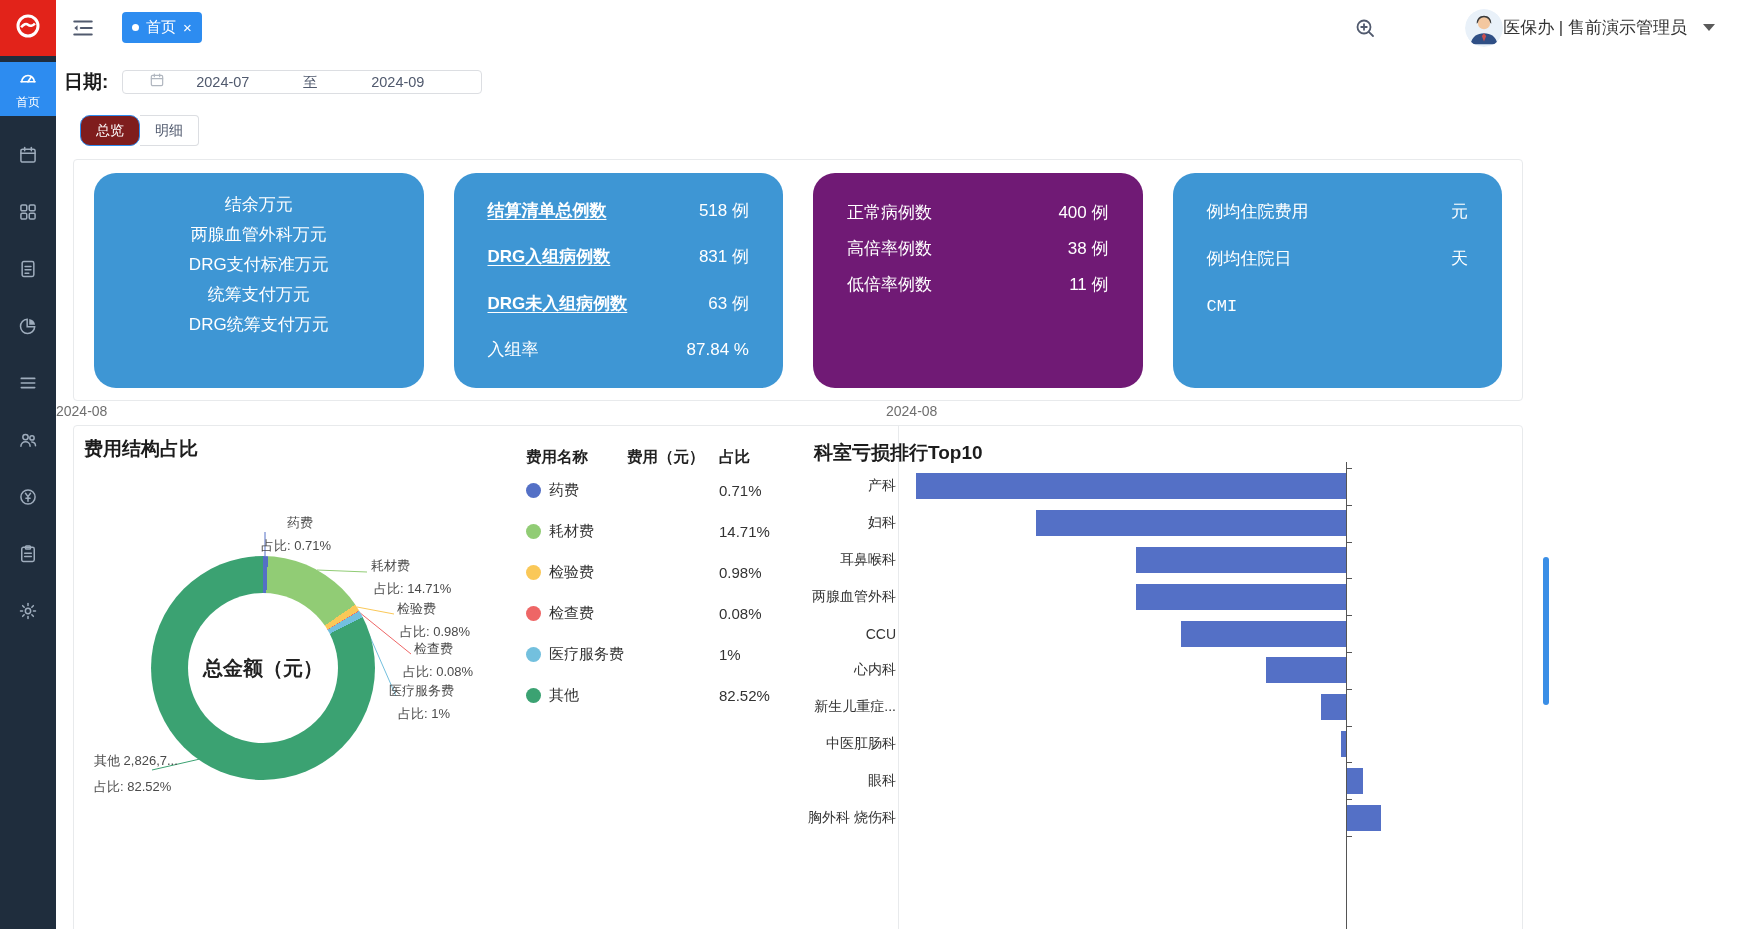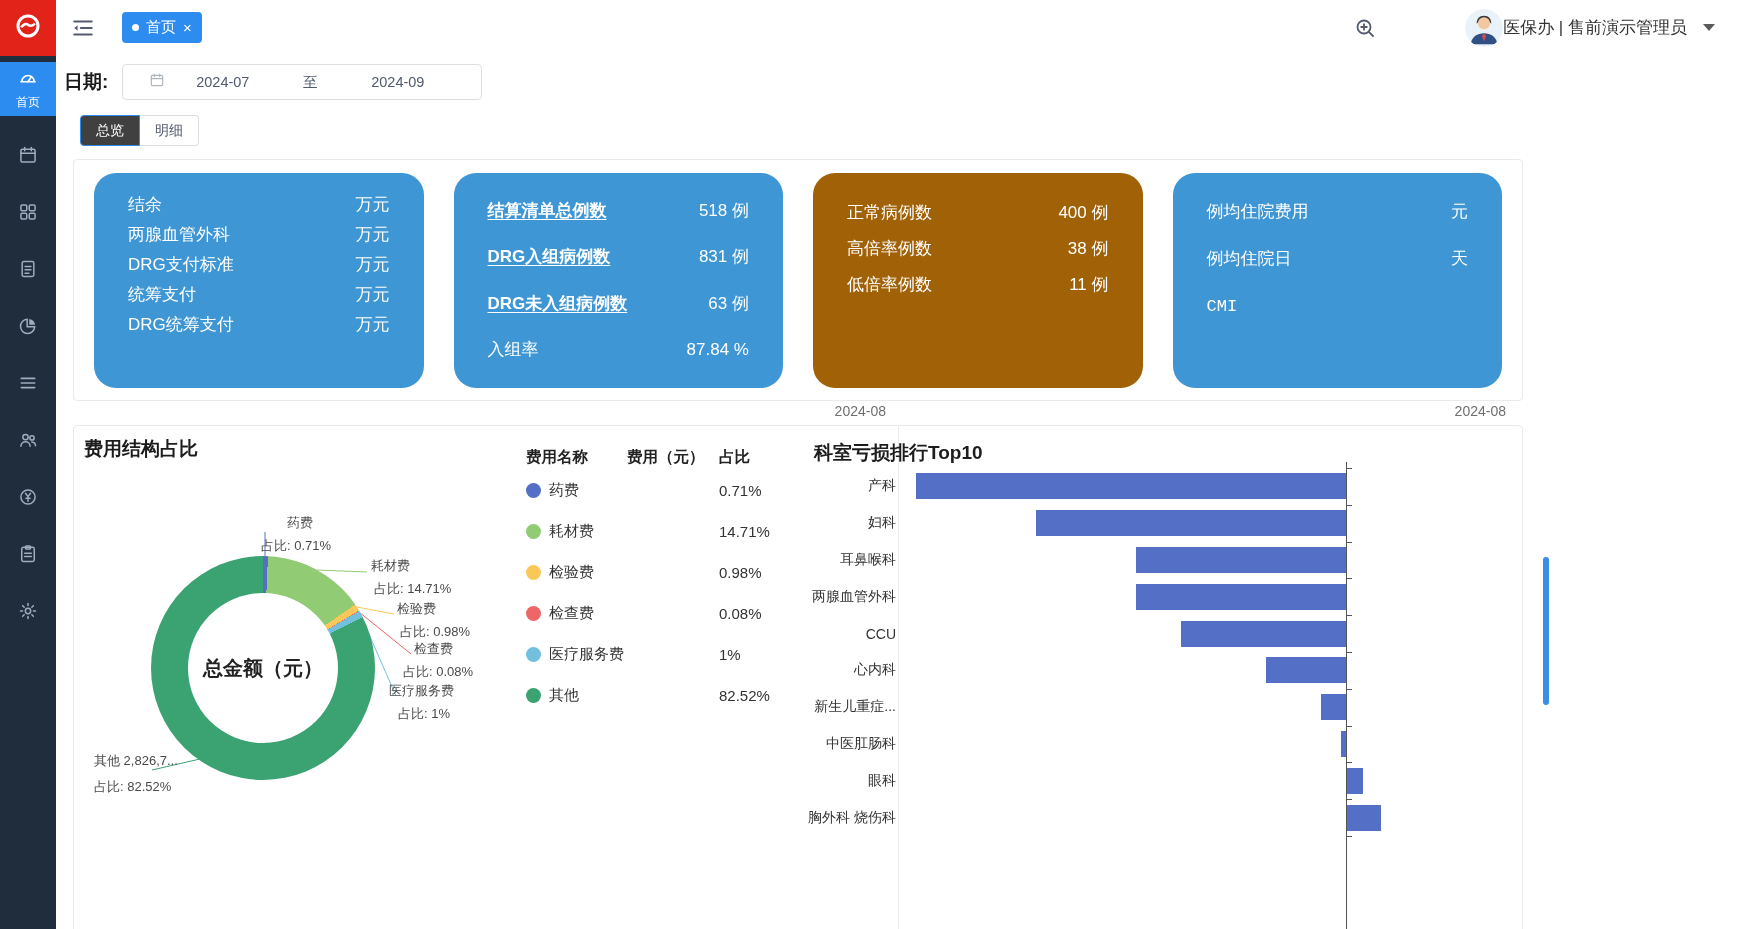--- a/index.html
+++ b/index.html
@@ -28,45 +28,45 @@
   .zoom-btn { width:24px; height:24px; cursor:pointer; margin-right:88px; }
   .avatar { width:38px; height:38px; border-radius:50%; overflow:hidden; cursor:pointer; flex:none; }
   .user-label { margin-left:0; font-size:17px; color:#333; white-space:nowrap; }
   .caret { margin-left:16px; width:0; height:0; border-left:6px solid transparent; border-right:6px solid transparent;
            border-top:7px solid #5a5a5a; cursor:pointer; }
 
   
   .content { position:absolute; left:56px; top:55px; right:0; bottom:0; }
   .filter-row { position:absolute; left:8px; top:7px; height:40px; display:flex; align-items:center; gap:14px; }
   .filter-label { font-size:19px; font-weight:bold; color:#1c1c1c; }
-  .date-input { width:360px; height:36px; border:1px solid #dcdee2; border-radius:4px; display:flex; align-items:center;
+  .date-input { width:360px; height:24px; border:1px solid #dcdee2; border-radius:4px; display:flex; align-items:center;
                 padding:0 26px; box-sizing:border-box; cursor:pointer; background:#fff; }
   .date-input svg { width:16px; height:16px; flex:none; }
   .date-val { flex:1; text-align:center; font-size:14.5px; color:#515a6e; }
   .date-sep { width:60px; text-align:center; font-size:14.5px; color:#515a6e; }
 
   .view-tabs { position:absolute; left:24px; top:60px; display:flex; }
   .vtab { height:31px; padding:0 15px; font-size:14px; border:1px solid #dcdee2; background:#fff; color:#515a6e;
           cursor:pointer; font-family:inherit; }
   .vtab:first-child { border-radius:4px 0 0 4px; }
   .vtab:last-child { border-radius:0 4px 4px 0; border-left:none;text-align:center; }
-  .vtab.active { background:#404040; border-color:#2d8cf0; color:#fff; }
+  .vtab.active { background:#7f1d1d; border-color:#2d8cf0; color:#fff;border-radius:10px; }
 
   
   .cards-panel { position:absolute; left:17px; top:104px; width:1450px; height:242px;
                  border:1px solid #e8eaec; border-radius:4px; box-sizing:border-box; background:#fff; }
   .cards { display:flex; gap:30px; padding:13px 20px; }
   .stat-card { flex:1; height:215px; background:#3e96d4; border-radius:22px; color:#fff;
                display:flex; flex-direction:column; box-sizing:border-box; padding:30px 34px; gap:27px; }
   .stat-card.tight { padding:22px 34px; gap:10px; }
   .stat-card.fill { justify-content:space-between; gap:0; padding:28px 34px; }
   .stat-row { display:flex; justify-content:space-between; align-items:center; font-size:17px; line-height:20px; }
   .stat-label.link { text-decoration:underline; text-underline-offset:3px; font-weight:600; cursor:pointer;text-align:center; }
 
-  .chart-date { position:absolute; top:348px; font-size:14px; color:#6e6e6e; text-align:right; }
+  .chart-date { position:absolute; top:348px; font-size:14px; color:#6e6e6e; text-align:left; }
   .chart-date.left { left:0; width:830px; }
   .chart-date.right { left:830px; width:620px; }
 
   
   .charts-panel { position:absolute; left:17px; top:370px; width:1450px; height:560px;
                   border:1px solid #e8eaec; border-radius:4px; box-sizing:border-box; background:#fff; }
   .panel-divider { position:absolute; left:824px; top:0; bottom:0; width:1px; background:#e8eaec; }
   .chart-title { position:absolute; font-size:19px; font-weight:bold; color:#1c1c1c; white-space:nowrap; }
   .pie-title { left:10px; top:10px; }
   .bar-title { left:740px; top:14px; }
@@ -248,21 +248,21 @@
       </div>
     </div>
 
     <div class="view-tabs">
         <button class="vtab active">总览</button>
         <button class="vtab">明细</button>
       </div>
 
     <section class="cards-panel">
       <div class="cards">
-          <div class="stat-card tight" style="background: rgb(62, 150, 212);">
+          <div class="stat-card tight" style="background: rgb(62, 150, 212); align-items: center;">
             <div class="stat-row">
               <span class="stat-label">结余</span>
               <span class="stat-value">万元</span>
             </div>
             <div class="stat-row">
               <span class="stat-label">两腺血管外科</span>
               <span class="stat-value">万元</span>
             </div>
             <div class="stat-row">
               <span class="stat-label">DRG支付标准</span>
@@ -288,21 +288,21 @@
             </div>
             <div class="stat-row">
               <span class="stat-label link">DRG未入组病例数</span>
               <span class="stat-value">63 例</span>
             </div>
             <div class="stat-row">
               <span class="stat-label">入组率</span>
               <span class="stat-value">87.84 %</span>
             </div>
           </div>
-          <div class="stat-card" style="background: #a16207; gap: 16px;">
+          <div class="stat-card" style="background: #701a75; gap: 16px;">
             <div class="stat-row">
               <span class="stat-label">正常病例数</span>
               <span class="stat-value">400 例</span>
             </div>
             <div class="stat-row">
               <span class="stat-label">高倍率例数</span>
               <span class="stat-value">38 例</span>
             </div>
             <div class="stat-row">
               <span class="stat-label">低倍率例数</span>

